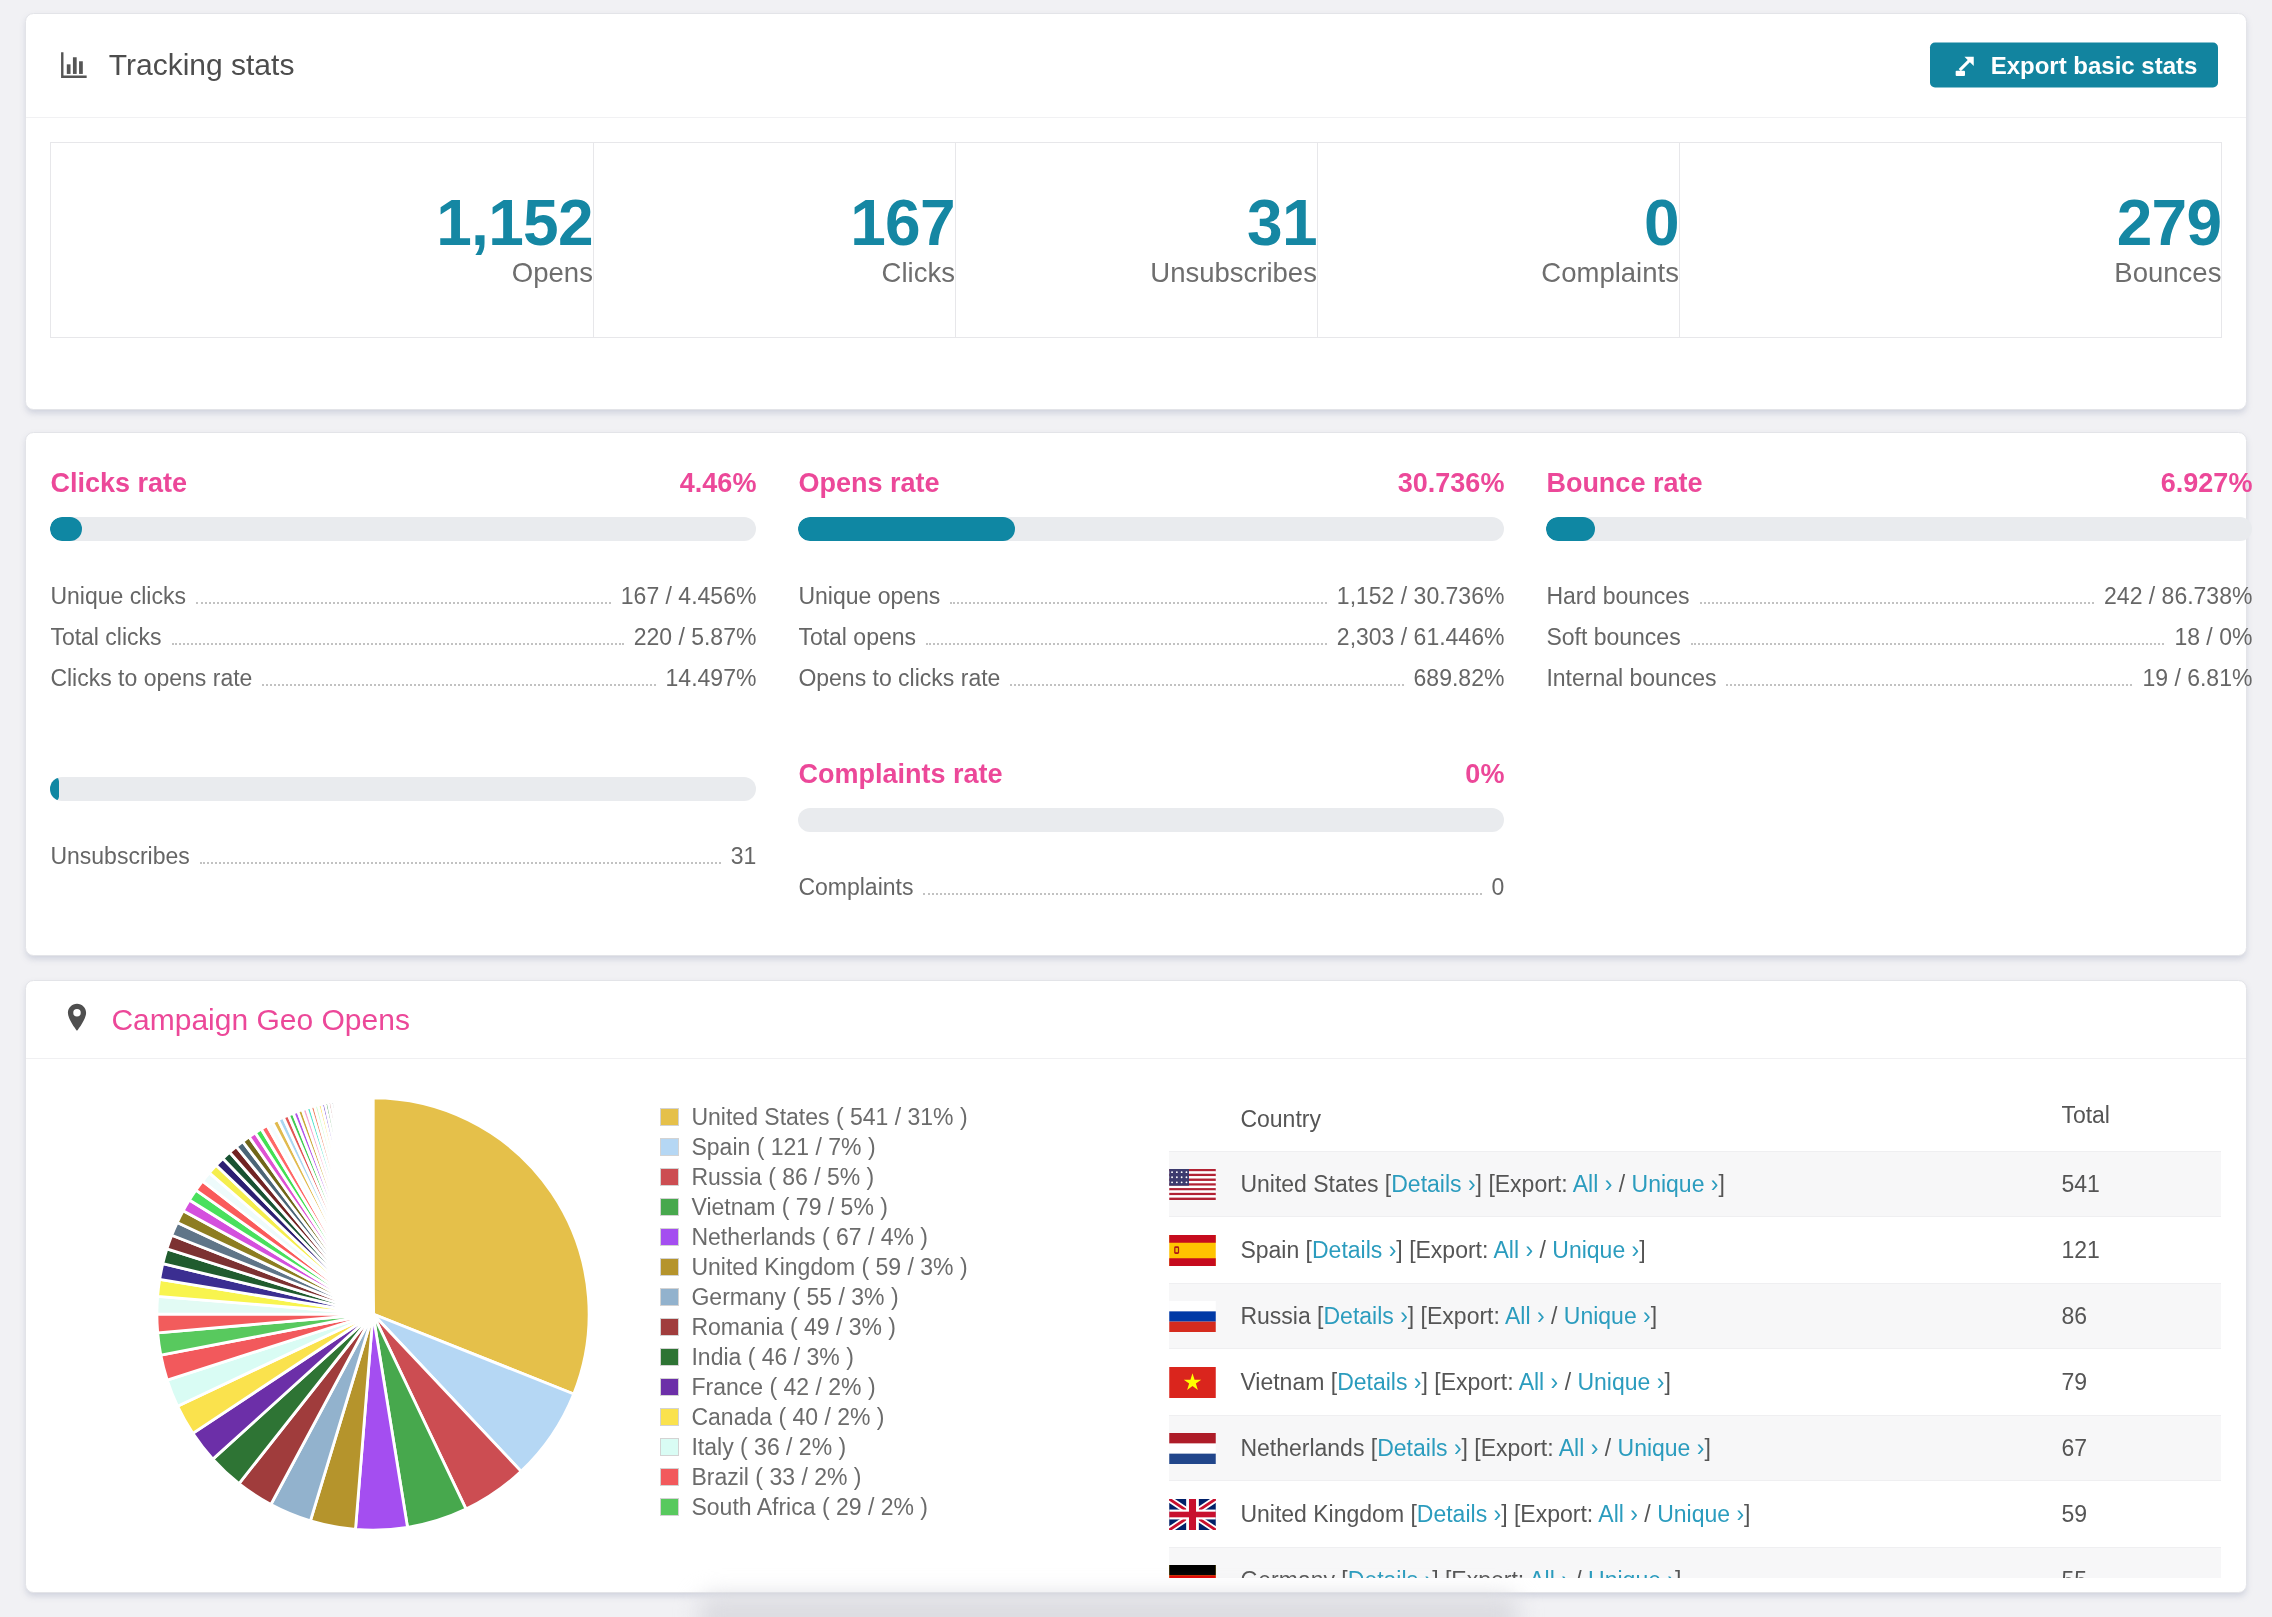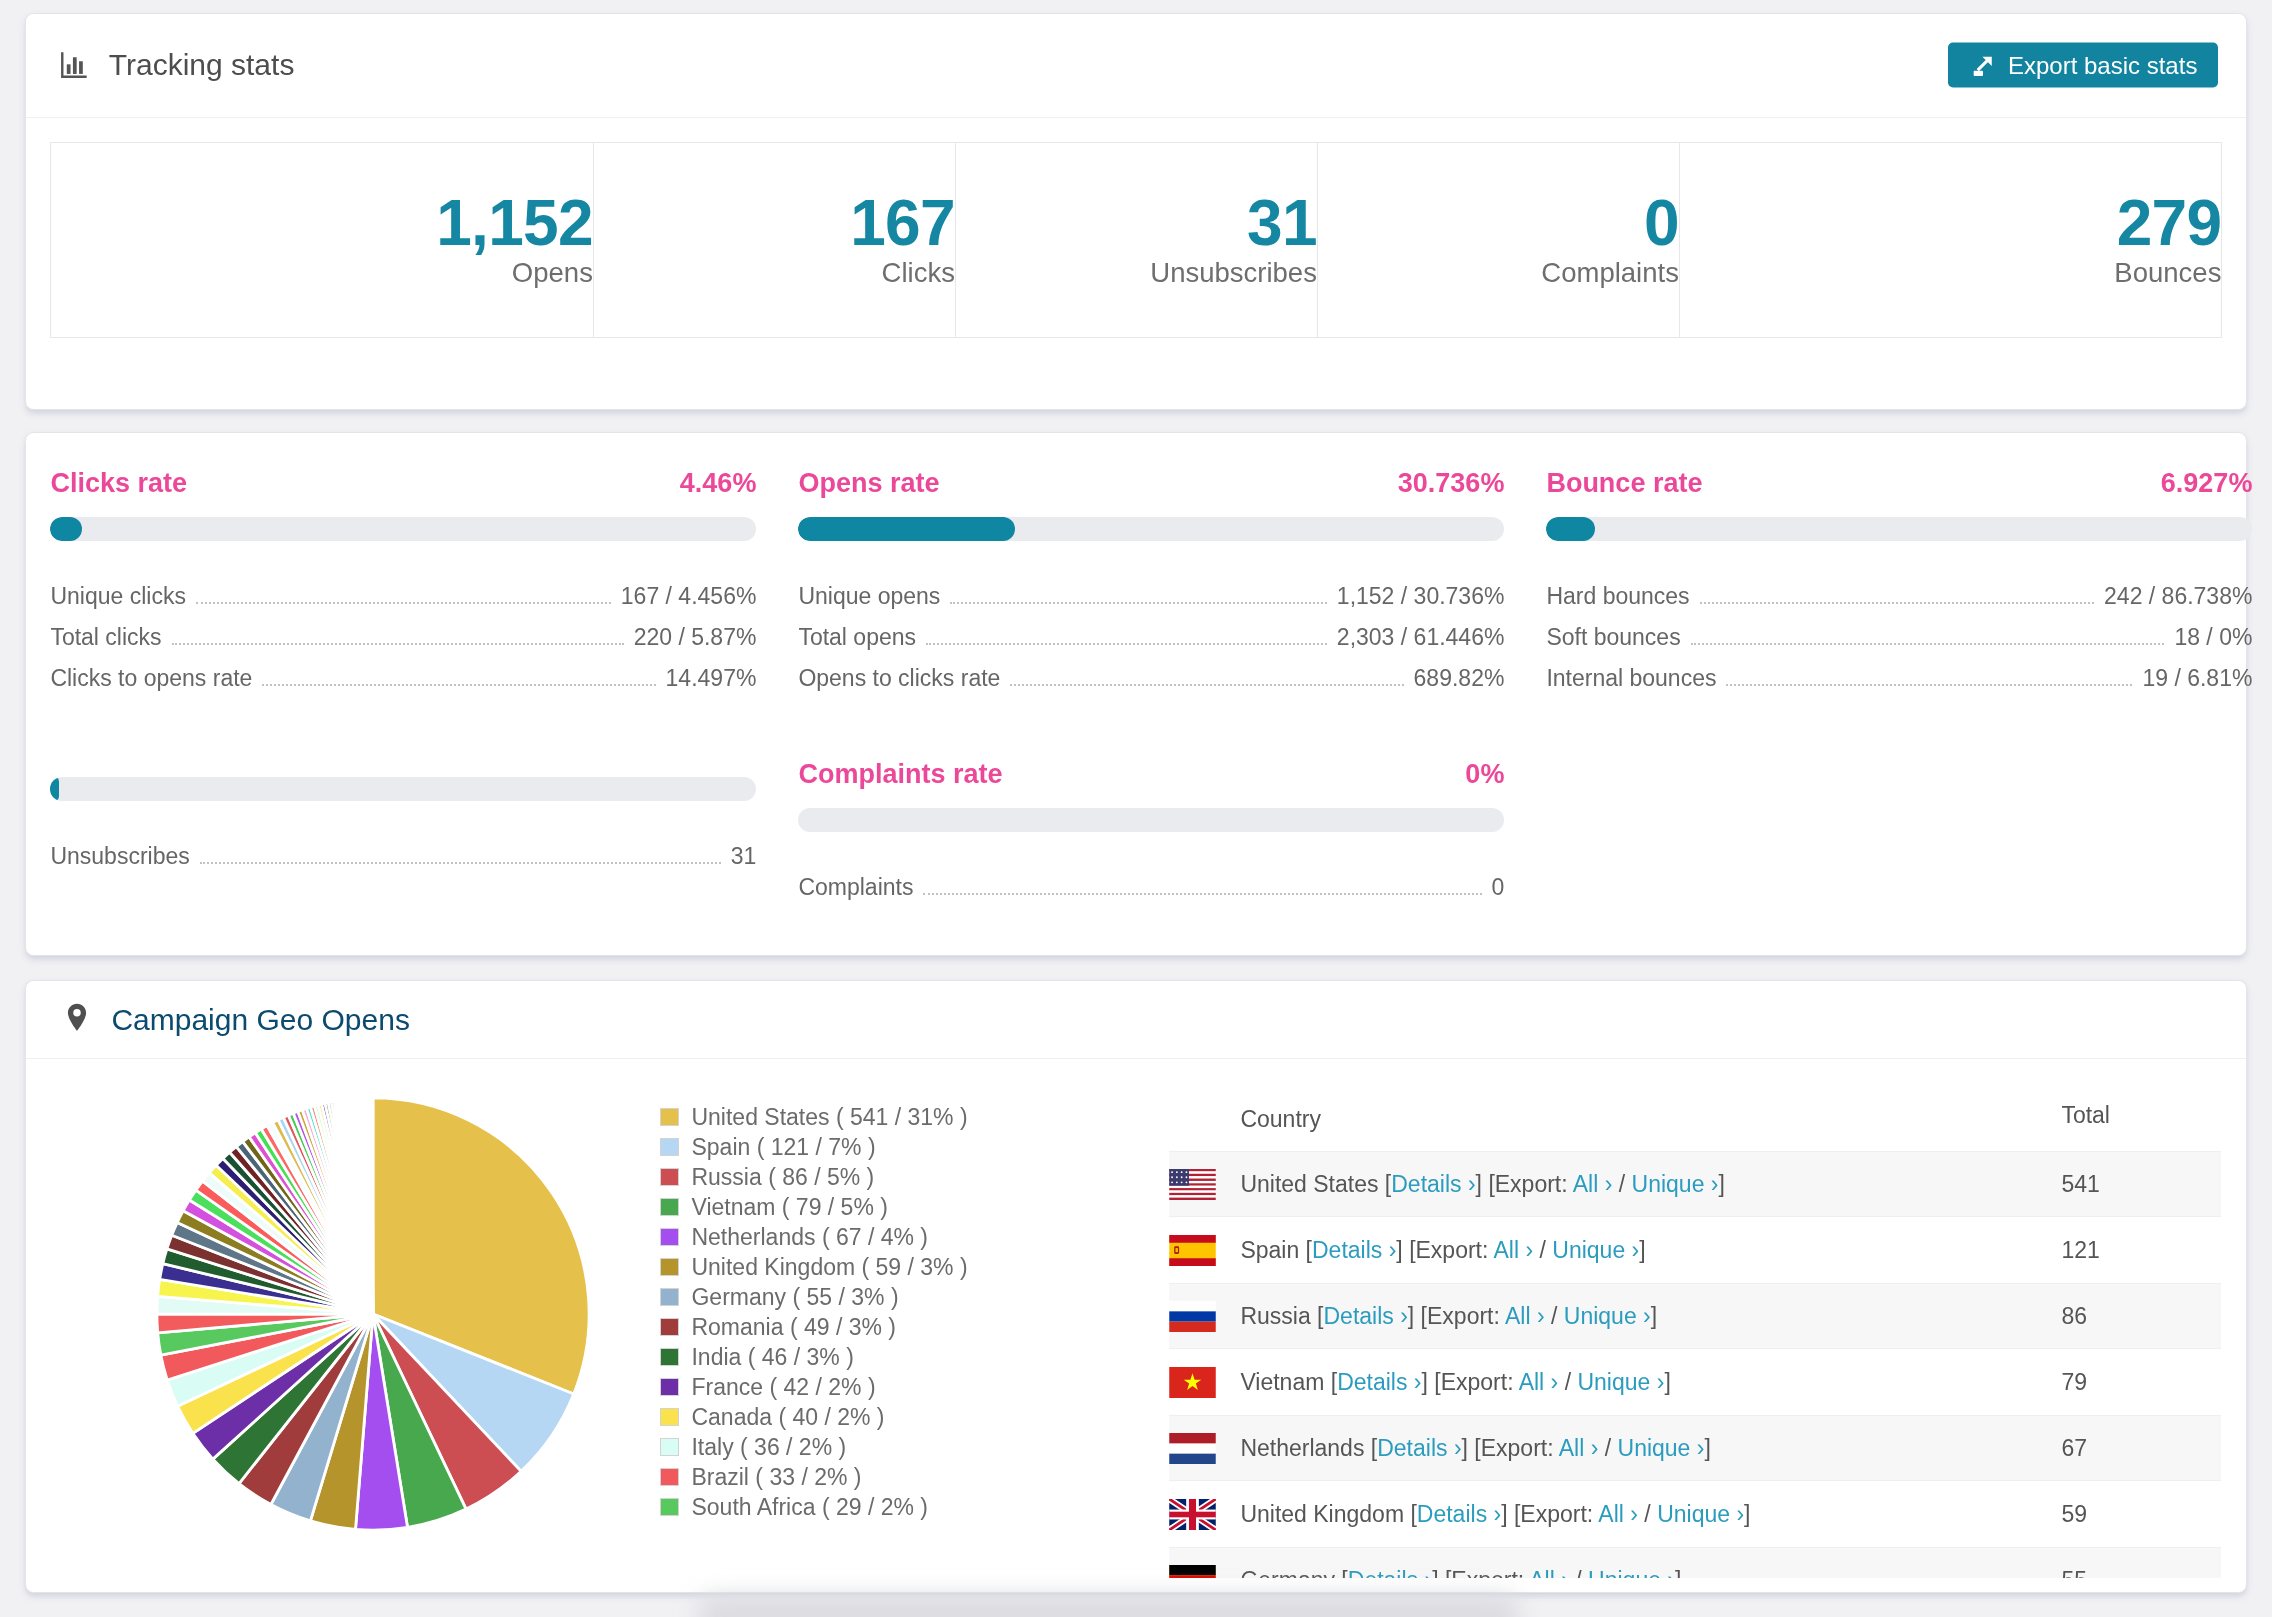--- a/index.html
+++ b/index.html
@@ -11,21 +11,21 @@
           box-shadow:0 3.5px 6.4px -1.4px rgba(120,130,160,0.28); }
 
   
   #card-tracking { top:12.7px; height:397px; }
   .card-header { height:104px; border-bottom:1.4px solid #f1f1f3; display:flex; align-items:center;
                  padding:0 28px 0 32px; position:relative; }
   .card-title { display:flex; align-items:center; gap:18.4px; font-size:30px; color:#4d4d4d; }
   .btn-export { position:absolute; right:28px; top:50%; transform:translateY(-50%);
                 background:#12849f; color:#ffffff; border:none; border-radius:5px;
                 height:45px; padding:0 21px; font-size:24px; font-family:inherit;
-                display:flex; align-items:center; gap:11.3px; cursor:pointer; }
+                display:flex; align-items:center; gap:11.3px; cursor:pointer;font-weight:bold; }
   .stats-row { position:absolute; left:24px; right:24px; top:128px; height:196px;
                border:0.7px solid #e7e7ea; display:flex; background:#fff; }
   .stat-cell { flex:1; display:flex; flex-direction:column; align-items:flex-end;
                justify-content:center; border-left:0.7px solid #e7e7ea; }
   .stat-cell:first-child { border-left:none; flex:1.5; }
   .stat-cell:last-child { flex:1.5; }
   .stat-value { font-size:64px; font-weight:bold; color:#1587a3; letter-spacing:-0.7px; line-height:1; }
   .stat-label { font-size:27.5px; color:#6e6e6e; margin-top:2px; }
 
   
@@ -34,21 +34,21 @@
   .rp-head { display:flex; justify-content:space-between; font-size:27px; font-weight:bold; color:#ec4899; }
   .rp-bar  { margin-top:18.4px; height:24px; background:#e9ebee; border-radius:12px; overflow:hidden; }
   .rp-fill { height:100%; background:#0f87a3; border-radius:12px; }
   .rp-rows { margin-top:28px; }
   .rp-row  { display:flex; align-items:flex-end; height:41px; font-size:23px; color:#666666; }
   .leader  { flex:1; border-bottom:2.1px dotted #c2c2c2; margin:0 10px 6.4px 10px; }
 
   
   #card-geo { top:980px; height:613px; overflow:hidden; }
   .geo-header { height:78px; border-bottom:1.4px solid #f0f0f2; display:flex; align-items:center;
-                gap:20px; padding-left:37px; font-size:30px; color:#0c4a6e; }
+                gap:20px; padding-left:37px; font-size:30px; color:#ec4899; }
   #pie-svg { position:absolute; left:121px; top:107px; }
   .legend { position:absolute; left:634px; top:121px; }
   .legend-item { display:flex; align-items:center; height:30px; font-size:23px; color:#6b6b6b; cursor:pointer; }
   .swatch { width:18.4px; height:18.4px; border:1.4px solid #d3d3d3; margin-right:12.7px; flex:0 0 auto; }
 
   .geo-table { position:absolute; left:1143px; top:99px; width:1052px; height:498px; overflow:hidden; }
   .gt-header { height:71px; display:flex; align-items:center; font-size:23px; color:#555555; }
   .gt-row { height:66px; display:flex; align-items:center; font-size:23px; color:#555555; }
   .gt-row.striped { background:#f7f7f8; border-top:0.7px solid #efeff1; border-bottom:0.7px solid #efeff1; }
   .gt-flag { width:47px; height:31px; margin-left:0; flex:0 0 auto; }

